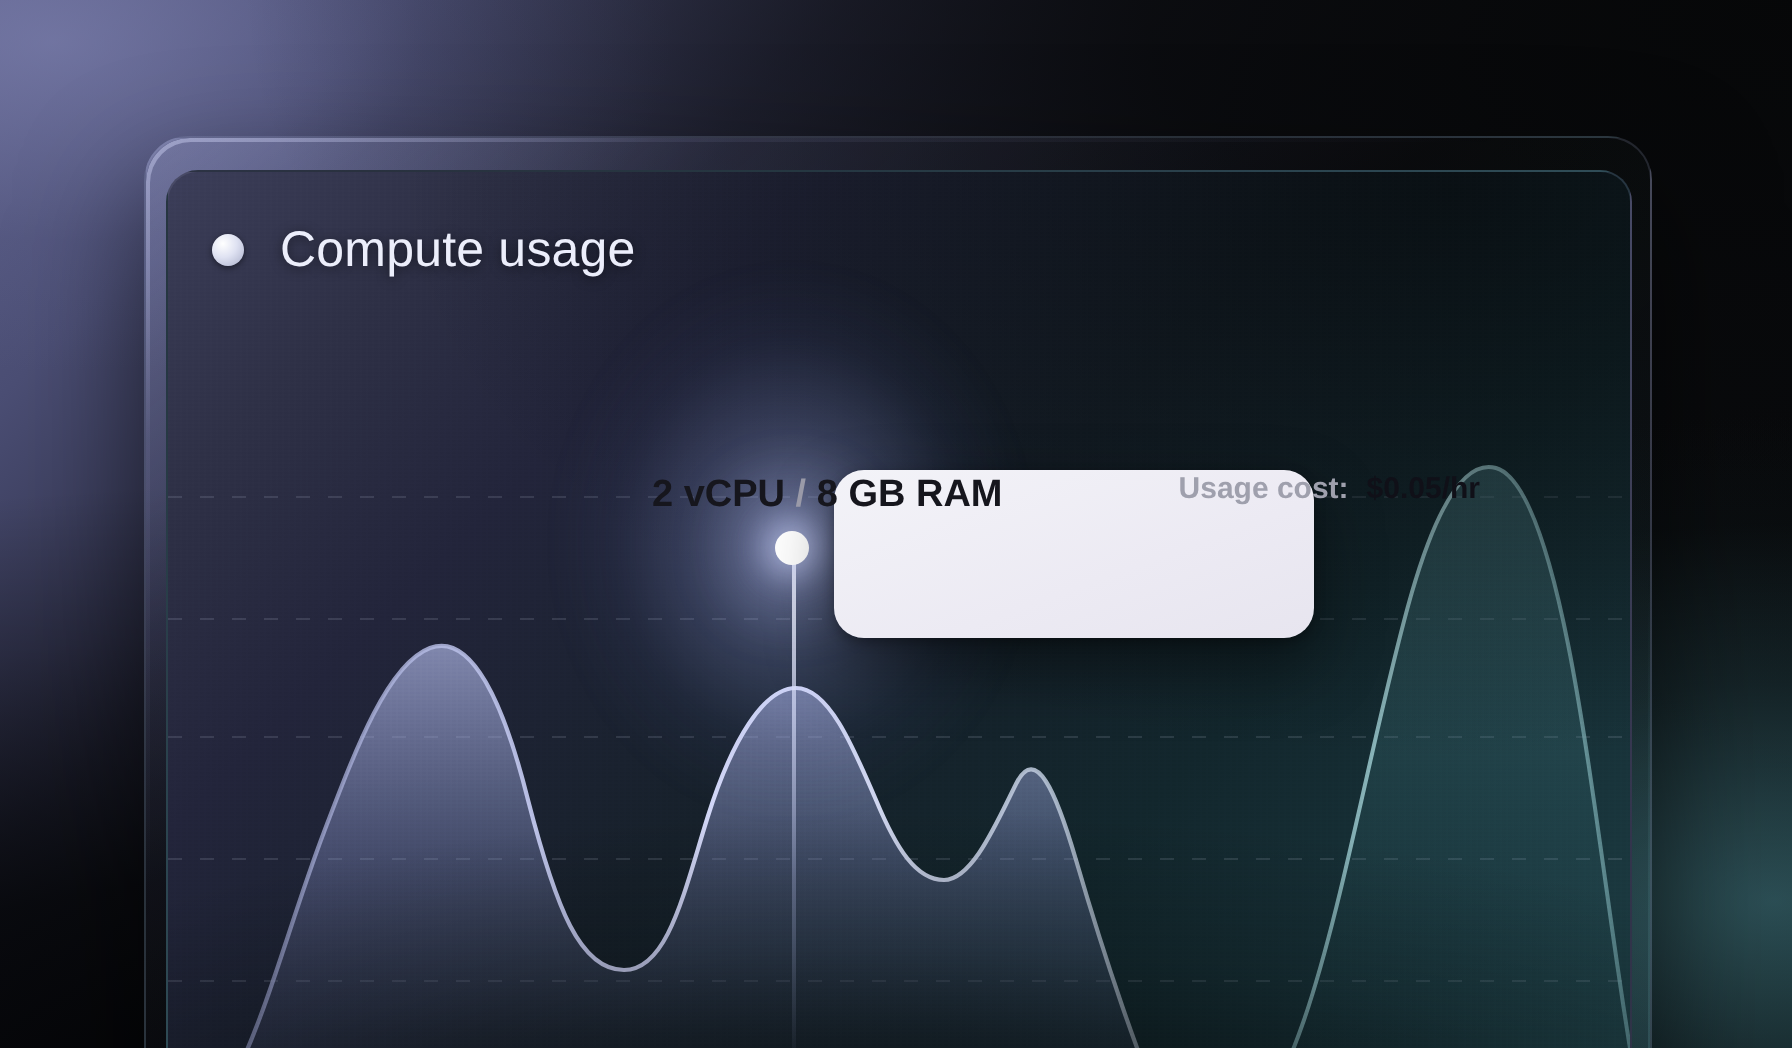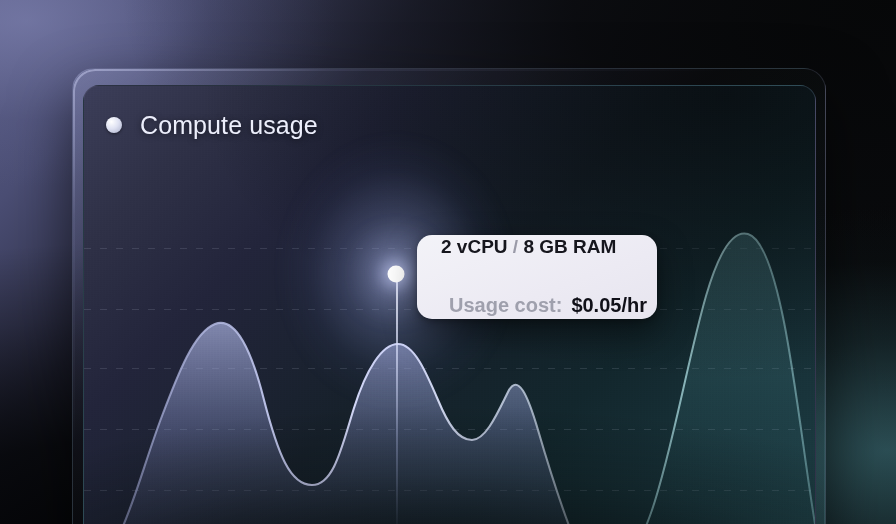--- a/index.html
+++ b/index.html
@@ -84,24 +84,24 @@
     box-shadow:0 1px 3px rgba(0,0,0,.45);}
   .dash-mark{width:25px;height:5px;border-radius:3px;
     background:linear-gradient(90deg,#e9ebf6,#c2c6dc);box-shadow:0 1px 3px rgba(0,0,0,.4);}
   .legend-label{font-size:25px;color:#eceefb;letter-spacing:.1px;white-space:nowrap;
     text-shadow:0 1px 6px rgba(0,0,0,.5);}
 
   
   .tooltip{position:absolute;left:417px;top:235px;width:240px;height:84px;z-index:8;
     border-radius:15px;background:linear-gradient(160deg,#f3f3f8 0%, #eceaf3 60%, #e7e5ef 100%);
     box-shadow:0 14px 34px rgba(0,0,0,.45),0 2px 6px rgba(0,0,0,.28);
-    padding:0;display:flex;flex-direction:column;justify-content:center;gap:32px;}
+    padding:0;display:flex;flex-direction:row;justify-content:center;gap:32px;}
   .tt-line1{font-size:19px;font-weight:700;color:#16161d;padding:0 24px;line-height:1.38;white-space:nowrap;}
   .tt-sep{color:#9a9aa8;font-weight:700;}
-  .tt-line2{font-size:20px;padding:0 32px;line-height:1.38;white-space:nowrap;display:flex;gap:9px;}
+  .tt-line2{font-size:15px;padding:0 32px;line-height:1.38;white-space:nowrap;display:flex;gap:9px;}
   .tt-key{color:#9fa0ad;font-weight:700;}
   .tt-val{color:#101018;font-weight:700;}
 </style>
 </head>
 <body>
 
 <div class="stage">
 
   <div class="bg-base"></div>
   <div class="bg-violetglow"></div>

